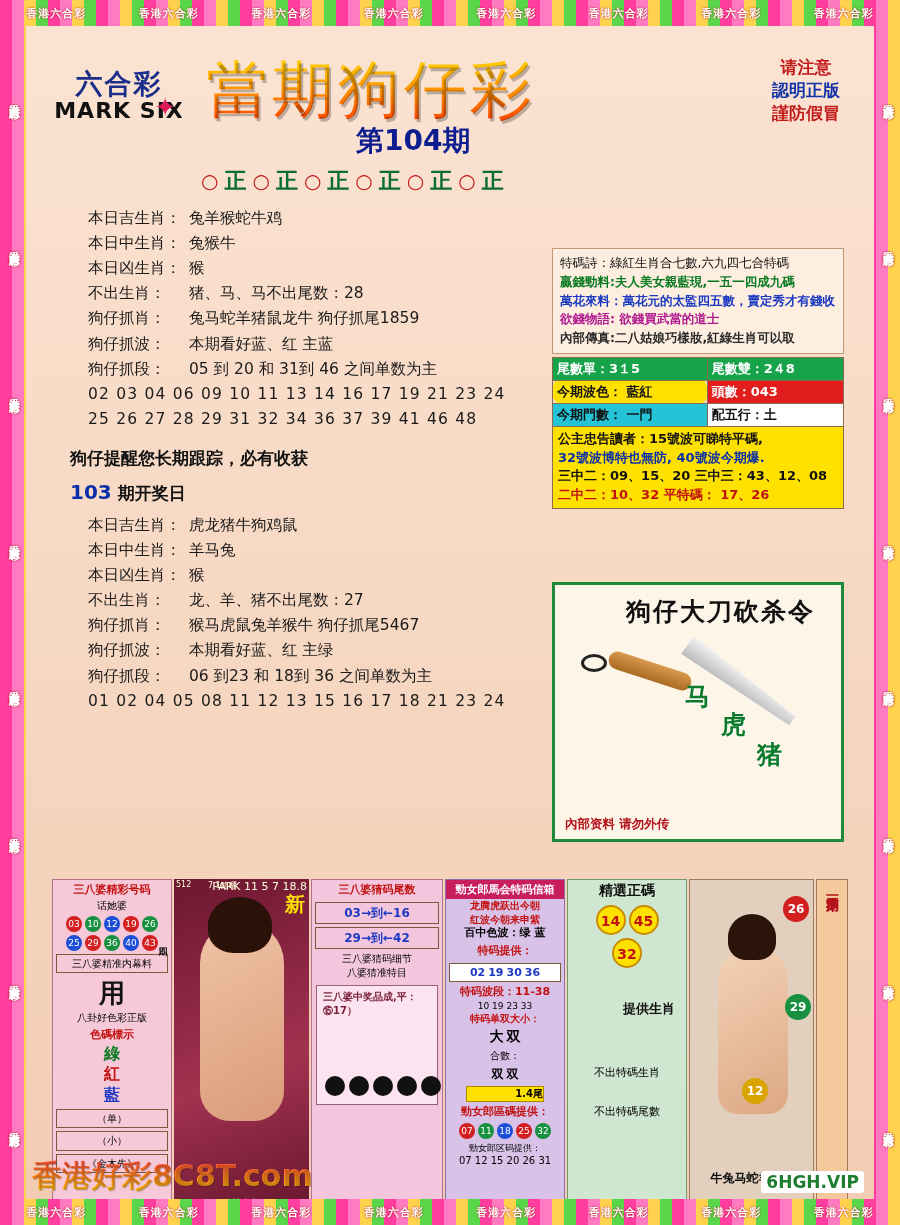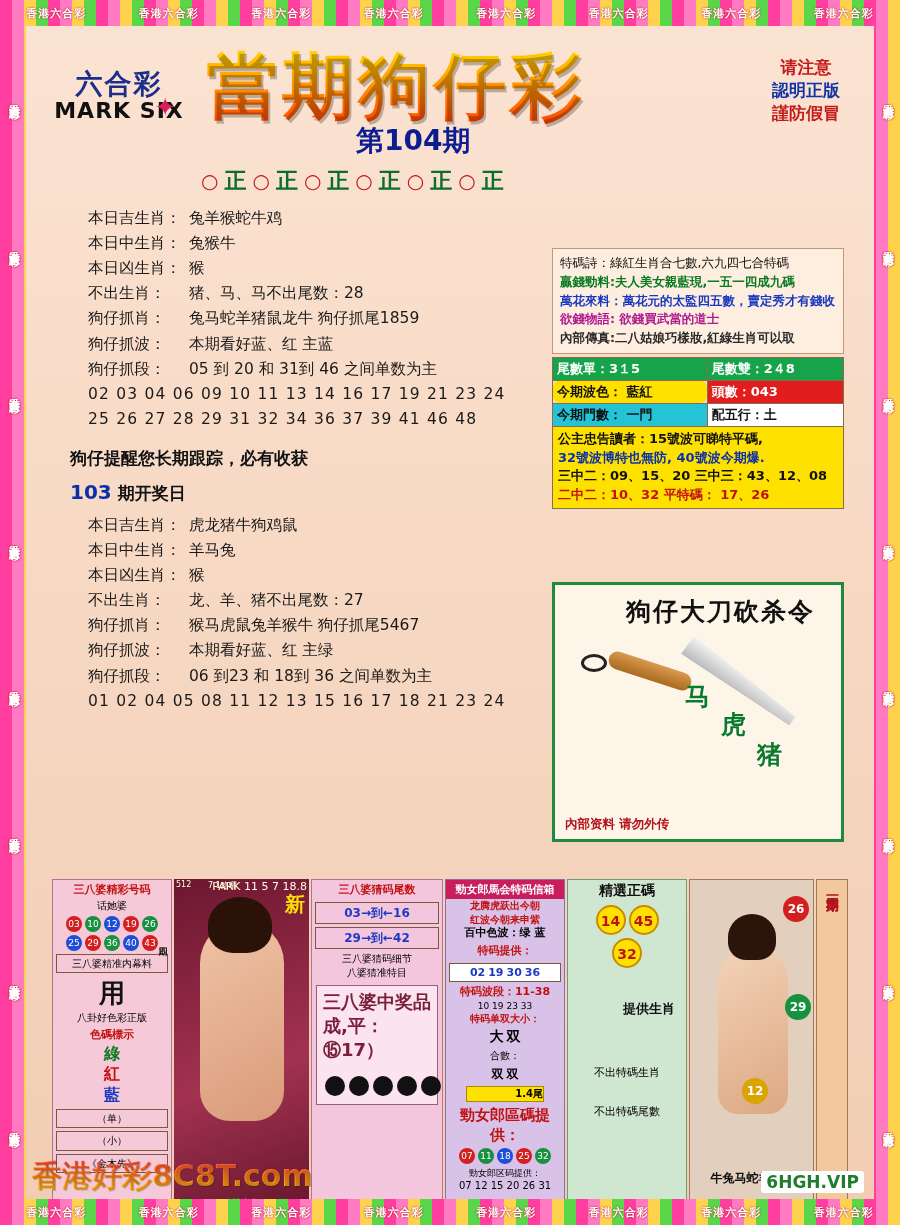--- a/index.html
+++ b/index.html
@@ -31,21 +31,21 @@
   }
   
   .header { position:relative; height:168px; }
   .logo { position:absolute; left:28px; top:40px; width:130px; text-align:center; }
   .logo .l1 { font-size:27px; font-weight:bold; color:#1b2f8a; letter-spacing:2px;
       font-family:"DejaVu Sans", sans-serif; }
   .logo .l2 { font-size:22px; font-weight:bold; color:#111; letter-spacing:1px; margin-top:-4px; }
   .logo .star { position:absolute; right:8px; top:26px; color:#e01b5b; font-size:26px; }
 
   .title-main {
-    position:absolute; left:180px; top:13px; font-size:72px; font-weight:bold;
+    position:absolute; left:180px; top:22px; font-size:62px; font-weight:normal;
     letter-spacing:4px;
     background:linear-gradient(180deg,#ffe600 0%,#ff9a00 45%,#ff2d00 100%);
     -webkit-background-clip:text; background-clip:text; color:transparent;
     text-shadow:2px 3px 0 rgba(0,0,0,.25);
     font-family:"DejaVu Sans", sans-serif;
   }
   .title-issue {
     position:absolute; left:330px; top:96px; font-size:28px; font-weight:bold; color:#0b1d8f;
   }
   .title-note { position:absolute; right:34px; top:30px; text-align:center; line-height:1.35; }
@@ -420,21 +420,21 @@
       <div style="position:absolute;left:10px;bottom:24px;right:10px;text-align:center;font-size:9px;color:#ffd;">三八婆中奖码</div>
     </div>
 
     <div class="bs-panel p3">
       <div class="mini-title wred">三八婆猜码尾数</div>
       <div class="mini-row boxline" style="font-size:12px;font-weight:bold;color:#1d39c4;">03→到←16</div>
       <div class="mini-row boxline" style="font-size:12px;font-weight:bold;color:#1d39c4;">29→到←42</div>
       <div class="mini-row">三八婆猜码细节</div>
       <div class="mini-row">八婆猜准特目</div>
       <div style="margin:6px 4px;height:120px;border:1px solid #9a5f7e;background:#fbe4ef;position:relative;">
-        <div style="position:absolute;left:6px;top:4px;font-size:18px;font-weight:bold;color:#7a1f3a;">三八婆中奖品成,平：⑮17）</div>
+        <div style="position:absolute;left:6px;top:4px;font-size:10px;font-weight:bold;color:#7a1f3a;">三八婆中奖品成,平：⑮17）</div>
         <div style="position:absolute;left:8px;bottom:8px;display:flex;gap:4px;">
           <span style="width:20px;height:20px;border-radius:50%;background:#111;display:inline-block;"></span>
           <span style="width:20px;height:20px;border-radius:50%;background:#111;display:inline-block;"></span>
           <span style="width:20px;height:20px;border-radius:50%;background:#111;display:inline-block;"></span>
           <span style="width:20px;height:20px;border-radius:50%;background:#111;display:inline-block;"></span>
           <span style="width:20px;height:20px;border-radius:50%;background:#111;display:inline-block;"></span>
         </div>
       </div>
     </div>
 
@@ -456,21 +456,21 @@
       <div class="ball-row">
         <span style="font-size:14px;font-weight:bold;">大</span>
         <span style="font-size:14px;font-weight:bold;">双</span>
       </div>
       <div class="mini-row" style="font-size:10px;">合數：</div>
       <div class="ball-row">
         <span style="font-size:12px;font-weight:bold;">双</span>
         <span style="font-size:12px;font-weight:bold;">双</span>
       </div>
       <div style="text-align:right;background:#ffe100;border:1px solid #a80;font-size:10px;font-weight:bold;margin:0 20px;">1.4尾</div>
-      <div class="mini-row wred" style="font-size:15px;margin-top:3px;text-align:center;">勁女郎區碼提供：</div>
+      <div class="mini-row wred" style="font-size:11px;margin-top:3px;text-align:center;">勁女郎區碼提供：</div>
       <div class="ball-row">
         <span class="ball">07</span>
         <span class="ball g">11</span>
         <span class="ball b">18</span>
         <span class="ball">25</span>
         <span class="ball g">32</span>
       </div>
       <div class="mini-row" style="font-size:9px;">勁女郎区码提供：</div>
       <div class="mini-row" style="font-size:10px;">07 12 15 20 26 31</div>
     </div>

